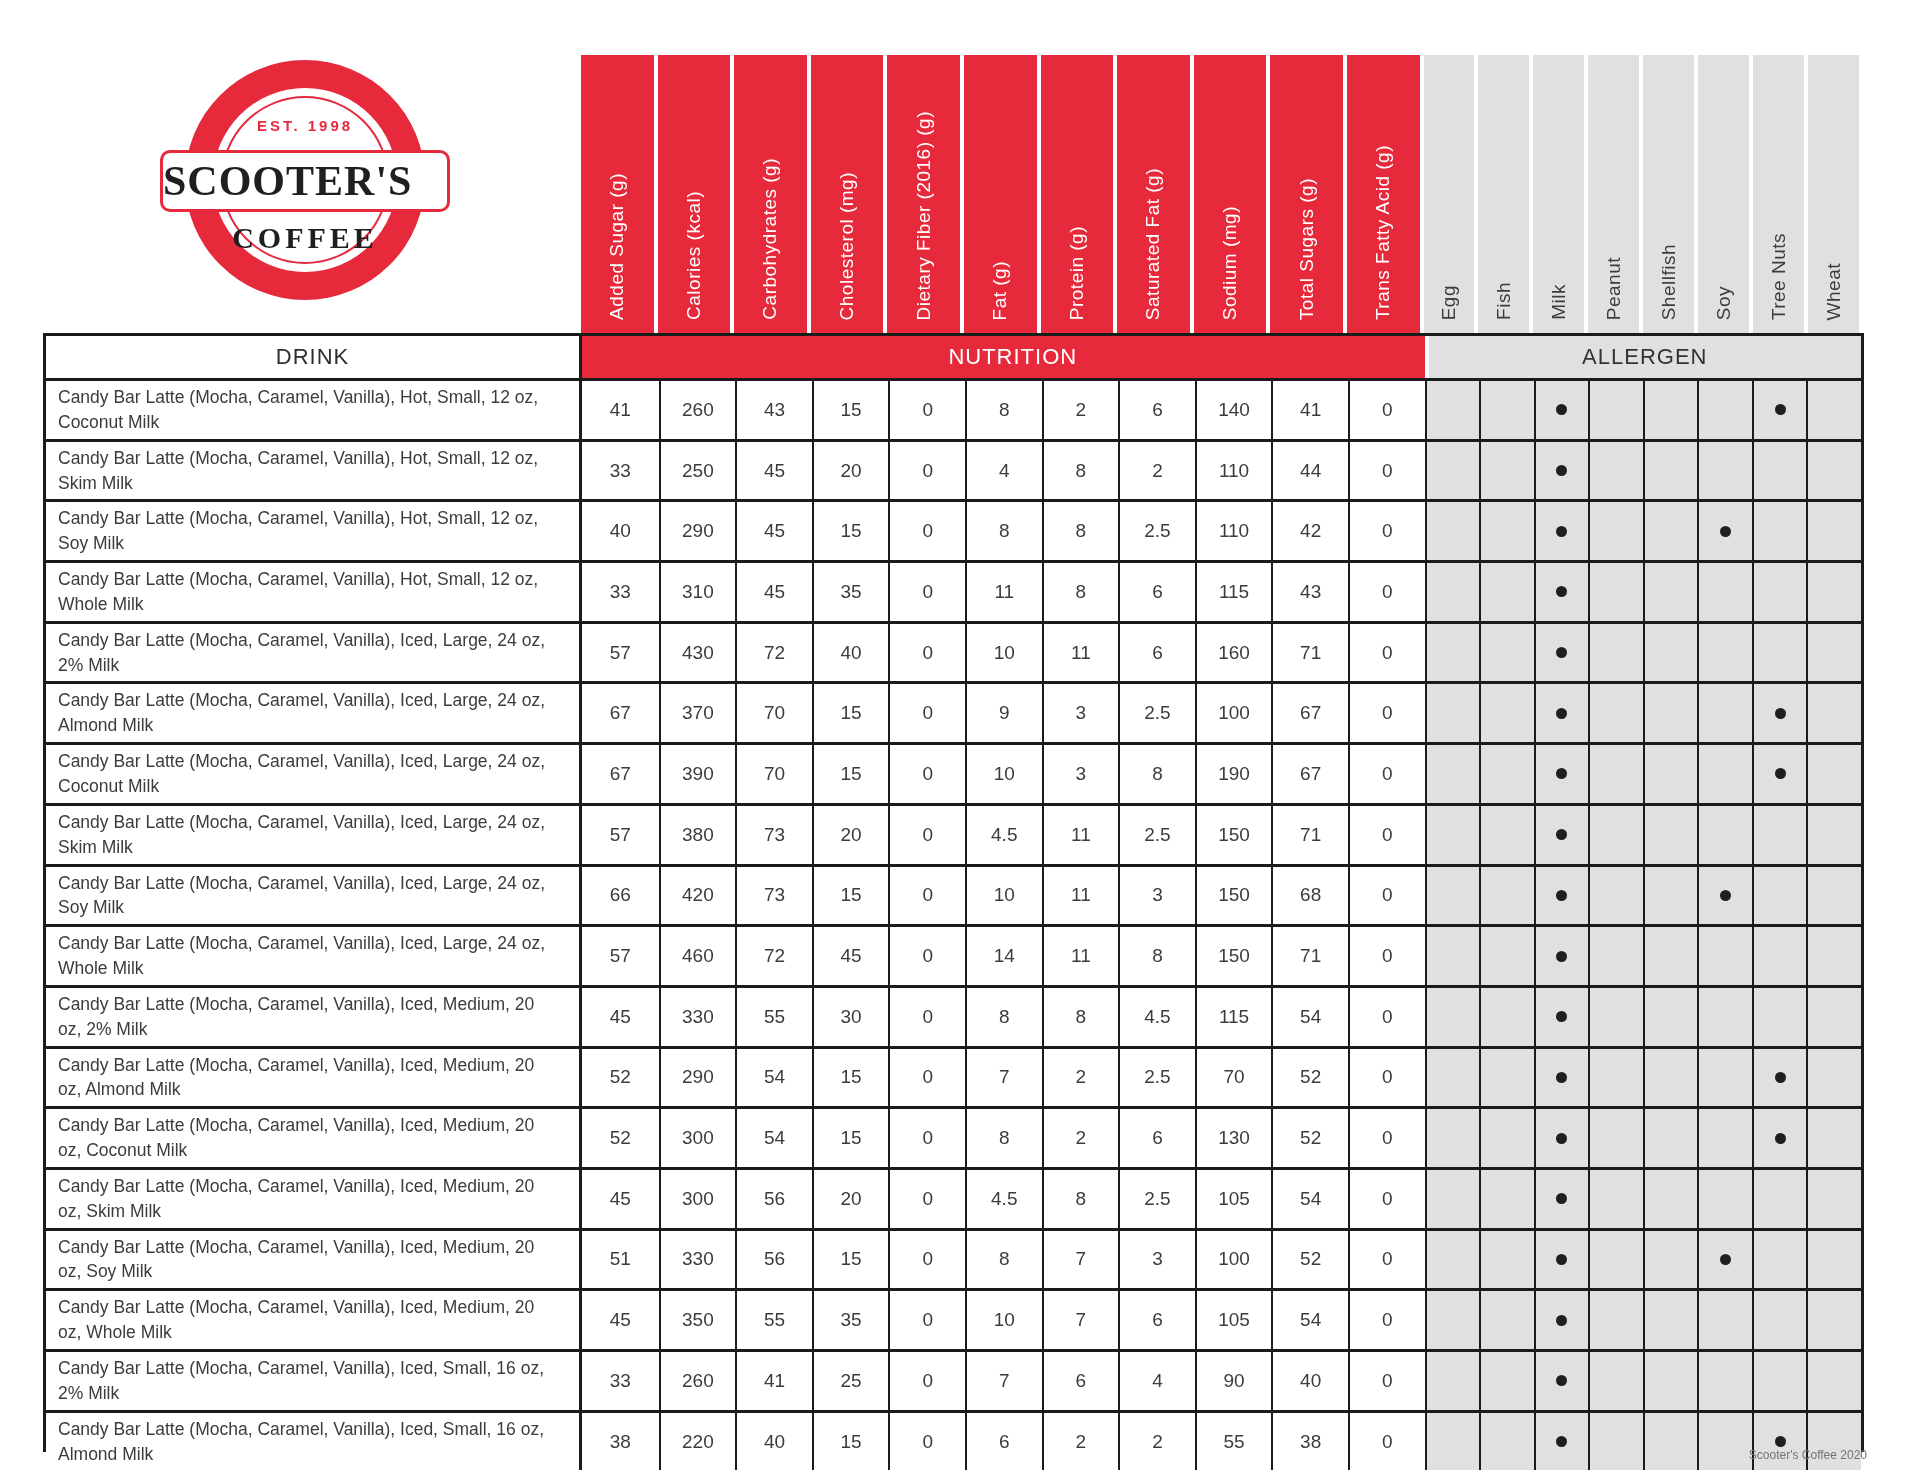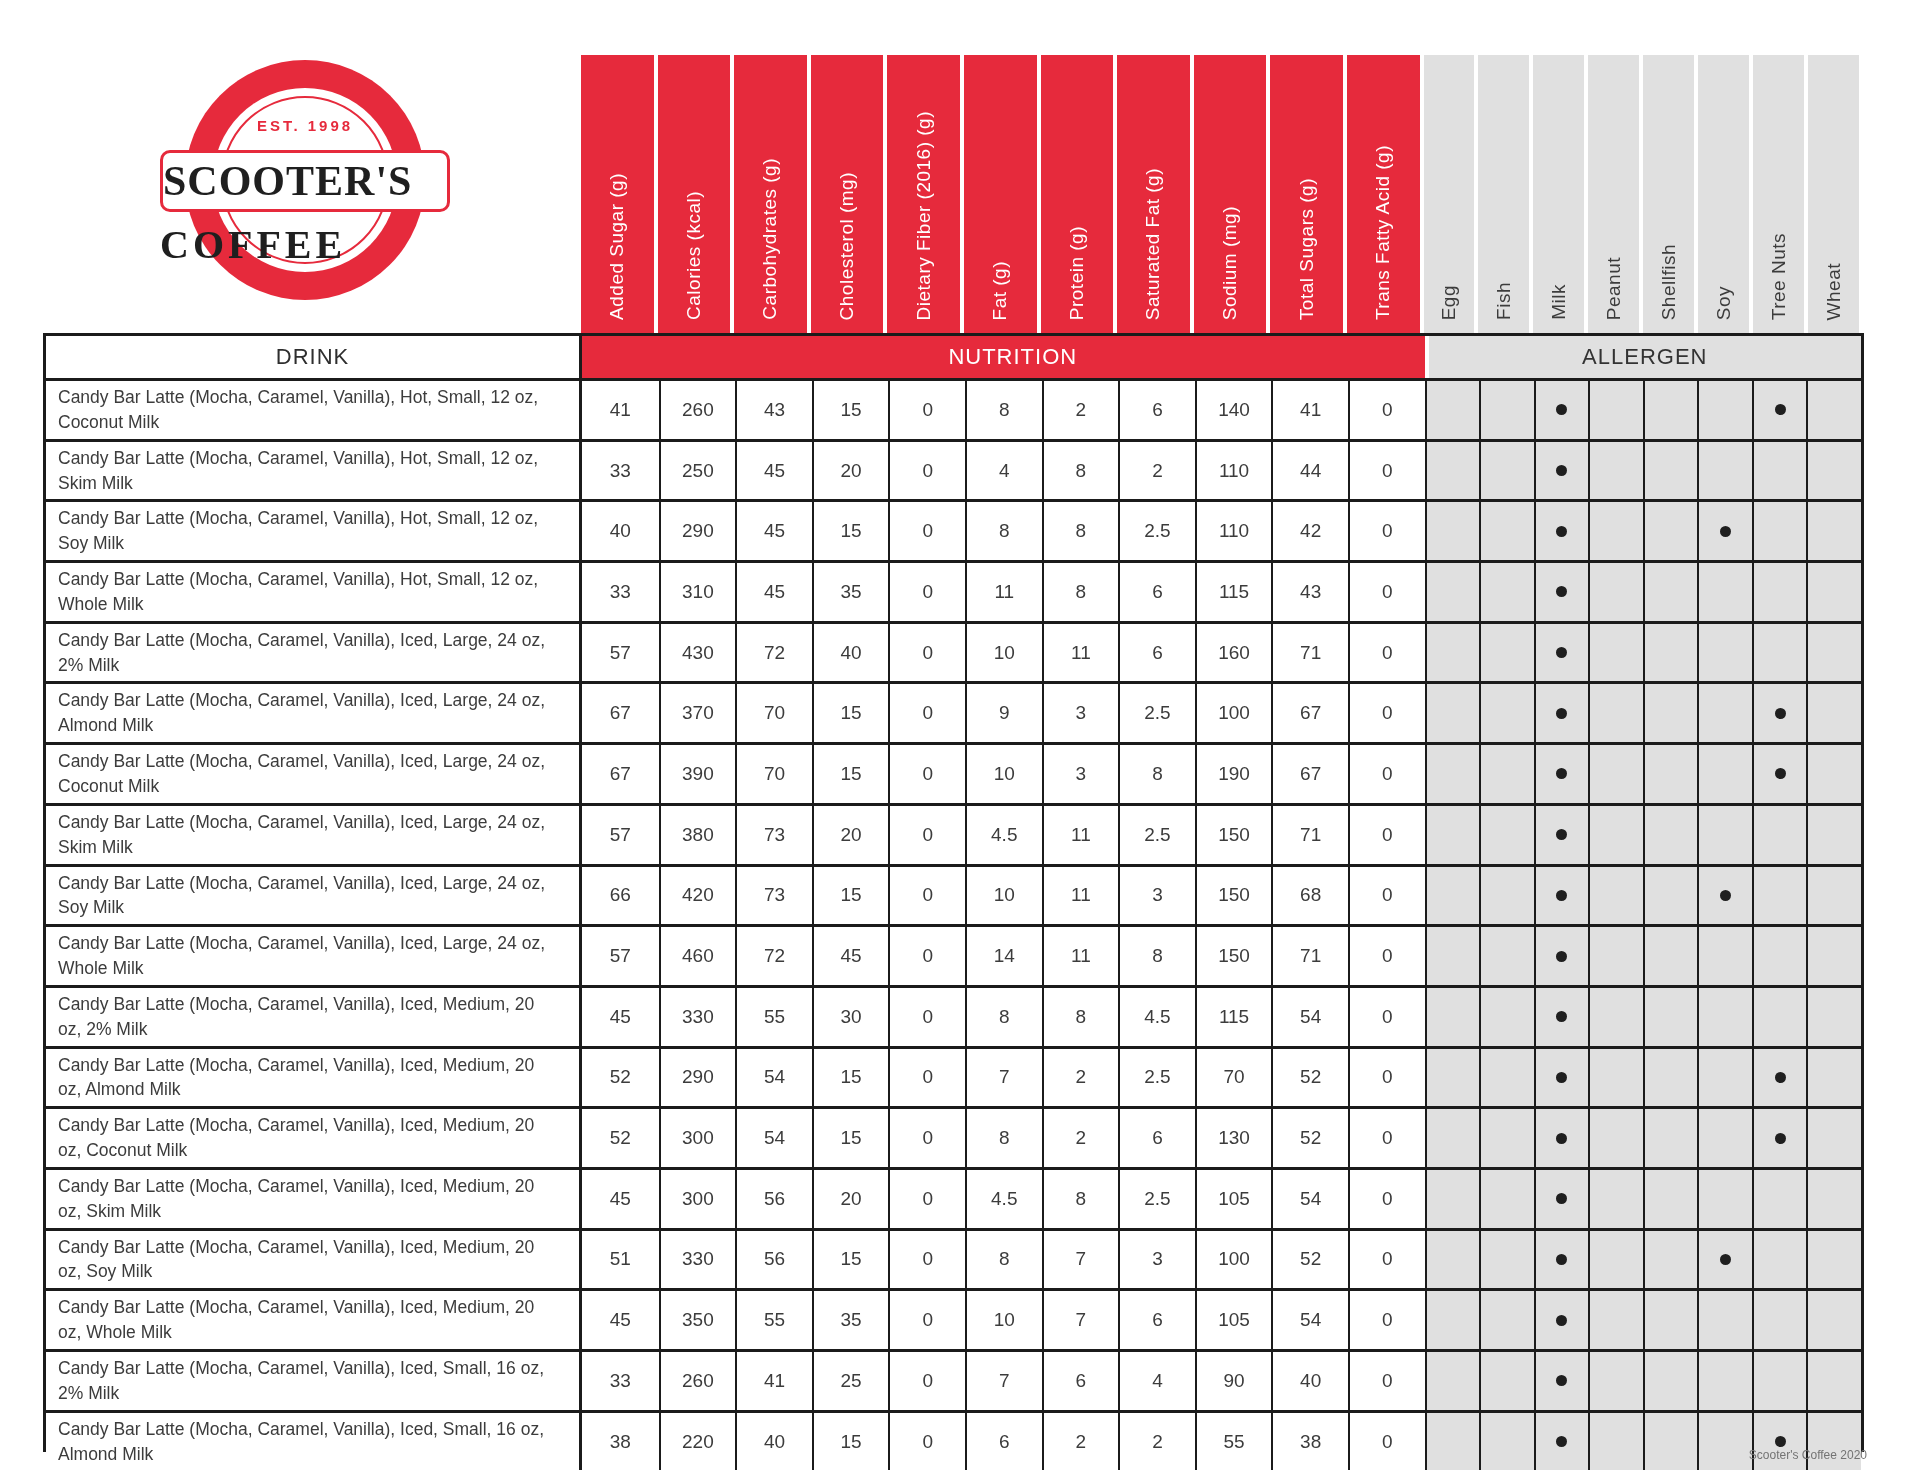--- a/index.html
+++ b/index.html
@@ -15,22 +15,22 @@
                 border-radius:50%; background:#fff; }
   .logo-thinring { position:absolute; left:61px; top:41px; width:168px; height:168px;
                 border-radius:50%; border:2px solid var(--red,#e62a3c); }
   .logo-est { position:absolute; top:62px; left:0; width:100%; text-align:center;
               color:var(--red,#e62a3c); font-size:15px; font-weight:bold; letter-spacing:3px; }
   .logo-banner { position:absolute; left:0; top:95px; width:290px; height:62px;
               background:#fff; border:3px solid var(--red,#e62a3c); border-radius:10px;
               display:flex; align-items:center; }
   .logo-banner span { font-family:"Liberation Serif", serif; font-size:42px; font-weight:bold;
               color:#1f1f1f; letter-spacing:1px; }
-  .logo-coffee { position:absolute; top:166px; left:0; width:100%; text-align:left;
-              font-family:"Liberation Serif", serif; font-size:40px; font-weight:bold;
+  .logo-coffee { position:absolute; top:166px; left:0; width:100%; text-align:center;
+              font-family:"Liberation Serif", serif; font-size:30px; font-weight:bold;
               color:#1f1f1f; letter-spacing:4px; }
 
   
   .vheader { position:absolute; left:46px; top:55px; width:1815px; height:278px;
              display:grid; grid-template-columns:533px repeat(11,76.6px) repeat(8,1fr); }
   .vh-spacer { background:transparent; }
   .vcell { display:flex; align-items:flex-end; justify-content:center;
            padding-bottom:13px; border-left:2px solid #fff; border-right:2px solid #fff; }
   .vcell.nut { background:var(--red,#e62a3c); }
   .vcell.alg { background:var(--gray,#e0e0e0); }

